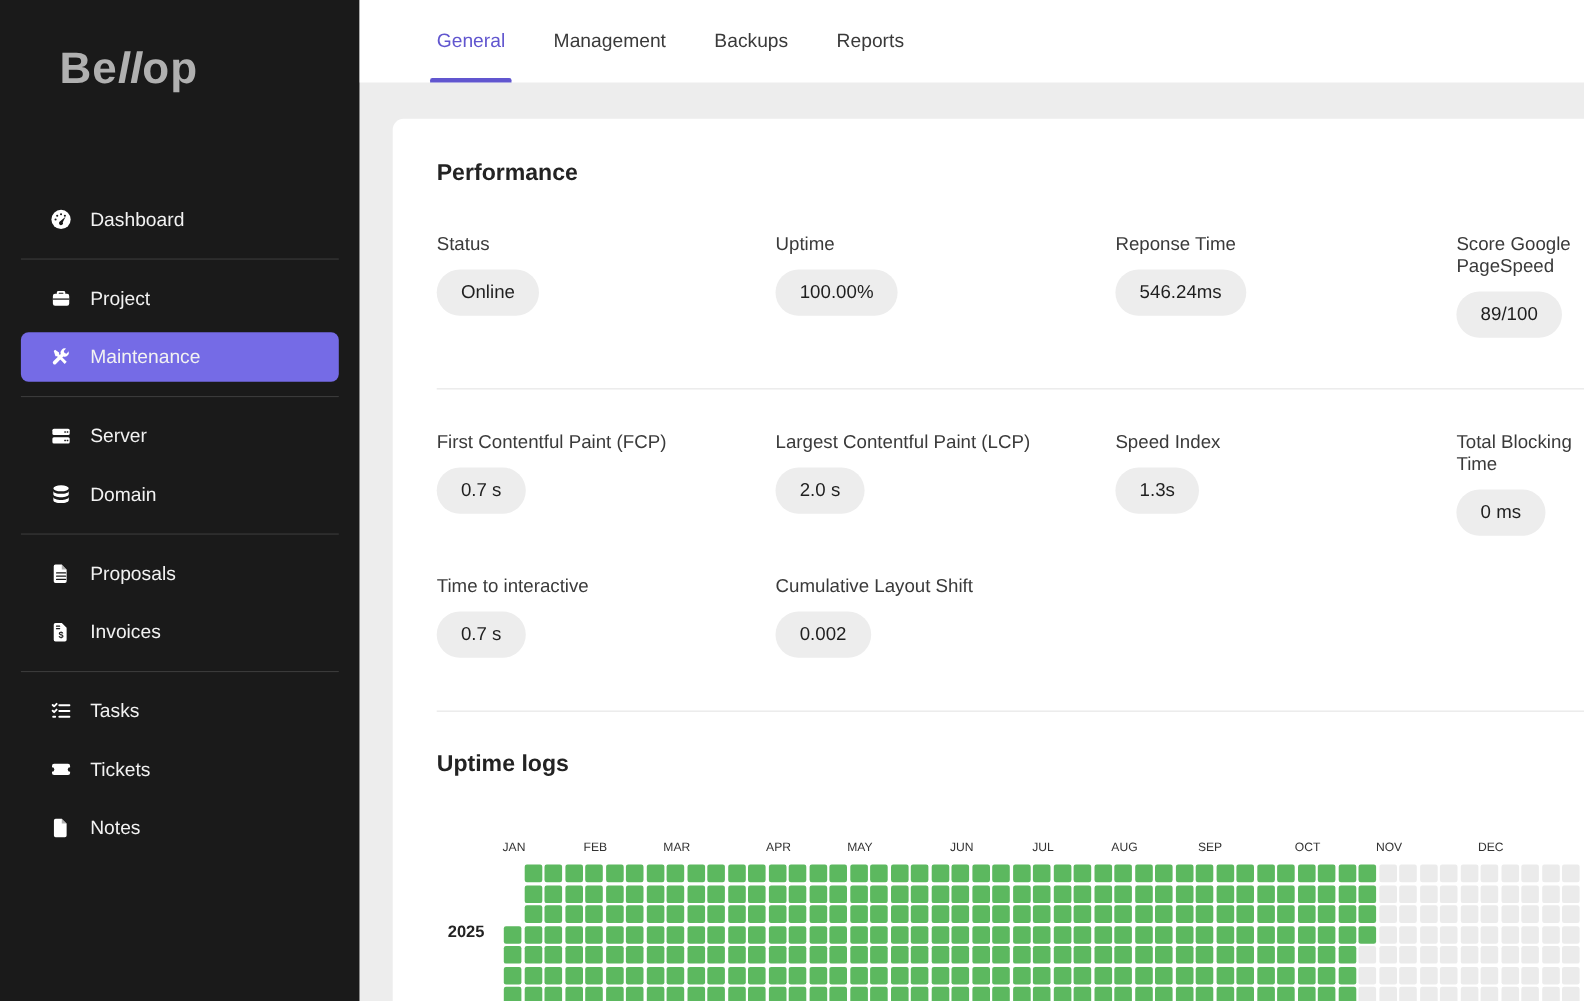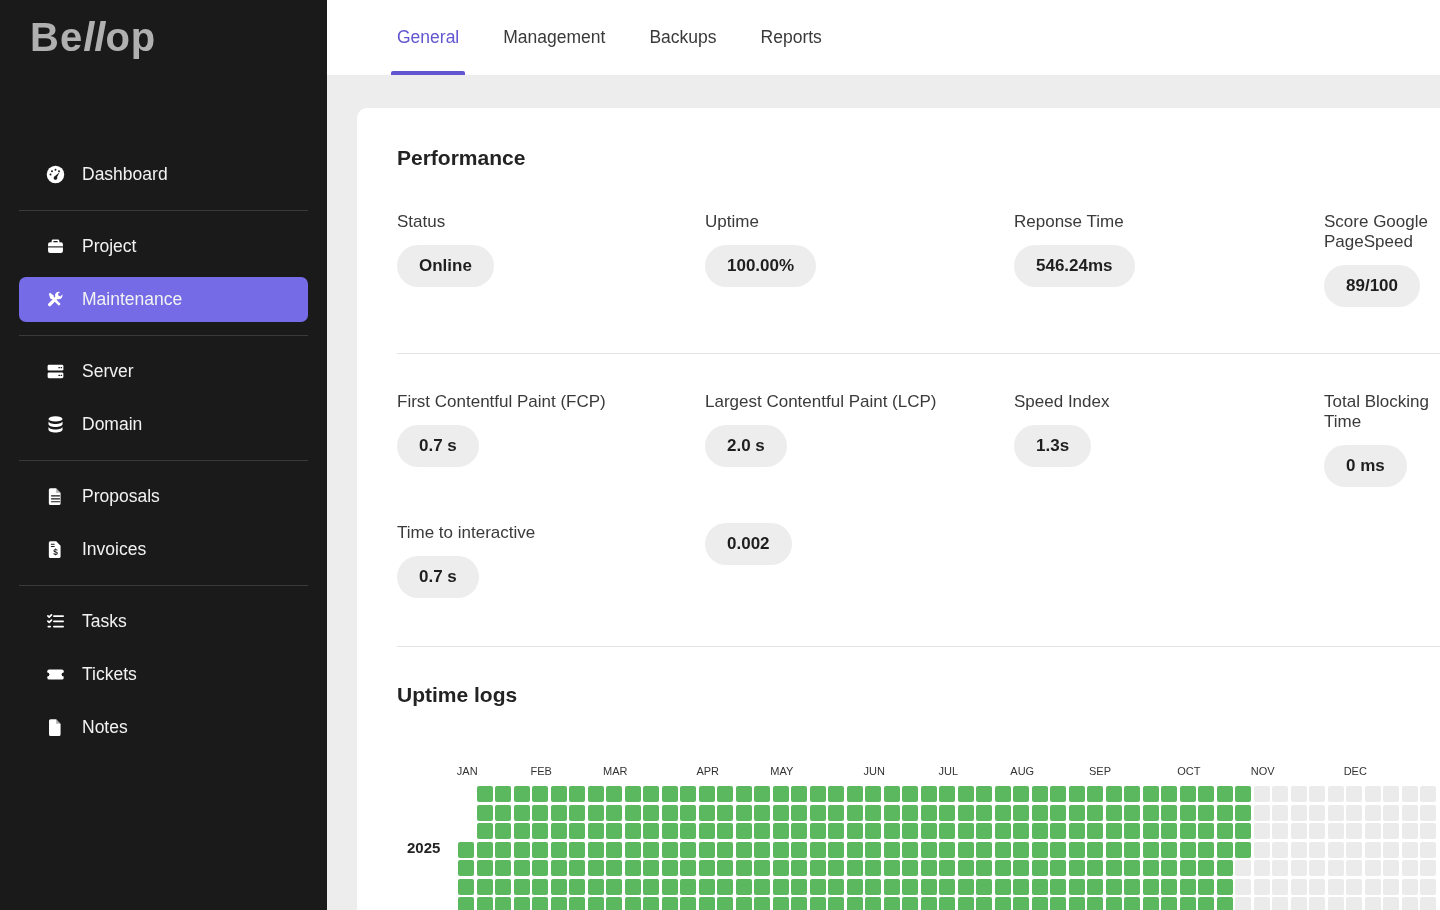--- a/index.html
+++ b/index.html
@@ -14,21 +14,21 @@
   *{box-sizing:border-box;}
   html,body{margin:0;padding:0;}
   body{
     width:1440px;height:910px;overflow:hidden;background:#fff;
     font-family:"Liberation Sans", sans-serif;color:#232323;
   }
   .app{display:flex;width:1440px;height:910px;}
 
   
   .sidebar{width:327px;flex-shrink:0;background:var(--sidebar-bg);height:100%;}
-  .logo{padding:15px 0 0 30px;font-size:40px;font-weight:700;color:#b0b0b0;letter-spacing:1px;}
+  .logo{padding:40px 0 0 30px;font-size:40px;font-weight:700;color:#b0b0b0;letter-spacing:1px;margin-left:24px;}
   .logo .slant{font-style:italic;letter-spacing:0;}
   .nav{margin-top:92px;}
   .nav-item{
     display:flex;align-items:center;margin:0 19px 8px;padding:12px 8px 12px 26px;
     border-radius:7px;color:#f2f2f2;font-size:17.5px;cursor:pointer;
   }
   .nav-item.active{background:var(--accent);}
   .nav-icon{width:21px;height:21px;margin-right:16px;display:inline-flex;align-items:center;justify-content:center;flex-shrink:0;}
   .nav-icon svg{width:21px;height:21px;display:block;}
   .divider{height:1px;background:#3a3a3a;margin:13px 19px;}
@@ -38,21 +38,21 @@
   .tabbar{background:#fff;height:75px;display:flex;align-items:center;padding-left:70px;gap:44px;flex-shrink:0;}
   .tab{font-size:17.5px;color:#3a3a3a;height:100%;display:flex;align-items:center;position:relative;cursor:pointer;}
   .tab.active{color:var(--tab-accent);}
   .tab.active::after{content:"";position:absolute;left:-6px;right:-6px;bottom:0;height:4px;background:var(--tab-accent);border-radius:2px 2px 0 0;}
   .content{flex:1;padding:33px 0 0 30px;min-height:0;}
   .card{background:#fff;border-radius:10px 0 0 0;height:100%;padding:38px 0 0 40px;overflow:hidden;}
   .section-title{font-size:21px;font-weight:700;color:#232323;margin:0 0 42px;}
 
   .metric-row{display:grid;grid-template-columns:270px 271px 272px auto;gap:38px;}
   .metric-label{font-size:17px;color:#3a3a3a;margin-bottom:13px;}
-  .pill{display:inline-block;background:var(--pill-bg);border-radius:999px;padding:11px 22px;font-size:17px;font-weight:700;color:#1f1f1f;}
+  .pill{display:inline-block;background:var(--pill-bg);border-radius:999px;padding:11px 22px;font-size:17px;font-weight:400;color:#1f1f1f;}
   .hr{border:0;border-top:1px solid #e4e4e4;margin:46px 0 38px;}
   .hr.second{margin:48px 0 36px;}
   #metrics-row-1{margin-bottom:36px;}
 
   
   .heatmap{margin-top:58px;display:flex;}
   .hm-year{width:61px;flex-shrink:0;padding:74px 0 0 10px;font-size:15px;font-weight:700;color:#232323;}
   .hm-body{position:relative;}
   .hm-months{position:relative;height:21px;}
   .hm-month{position:absolute;top:0;font-size:11px;font-weight:500;color:#333;transform:translateX(-50%);white-space:nowrap;}
@@ -213,21 +213,21 @@
           </div>
         <hr class="hr">
         <div class="metric-row" id="metrics-row-1">
             <div class="metric"><div class="metric-label">First Contentful Paint (FCP)</div><div class="pill">0.7 s</div></div>
             <div class="metric"><div class="metric-label">Largest Contentful Paint (LCP)</div><div class="pill">2.0 s</div></div>
             <div class="metric"><div class="metric-label">Speed Index</div><div class="pill">1.3s</div></div>
             <div class="metric"><div class="metric-label">Total Blocking Time</div><div class="pill">0 ms</div></div>
           </div>
         <div class="metric-row" id="metrics-row-2">
             <div class="metric"><div class="metric-label">Time to interactive</div><div class="pill">0.7 s</div></div>
-            <div class="metric"><div class="pill">0.002</div></div>
+            <div class="metric"><div class="metric-label">Cumulative Layout Shift</div><div class="pill">0.002</div></div>
           </div>
         <hr class="hr second">
 
         <h2 class="section-title" style="margin-bottom:0;">Uptime logs</h2>
 
         <div class="heatmap">
           <div class="hm-year">2025</div>
           <div class="hm-body">
             <div class="hm-months">
                 <span class="hm-month" style="left: 9.25px;">JAN</span>

